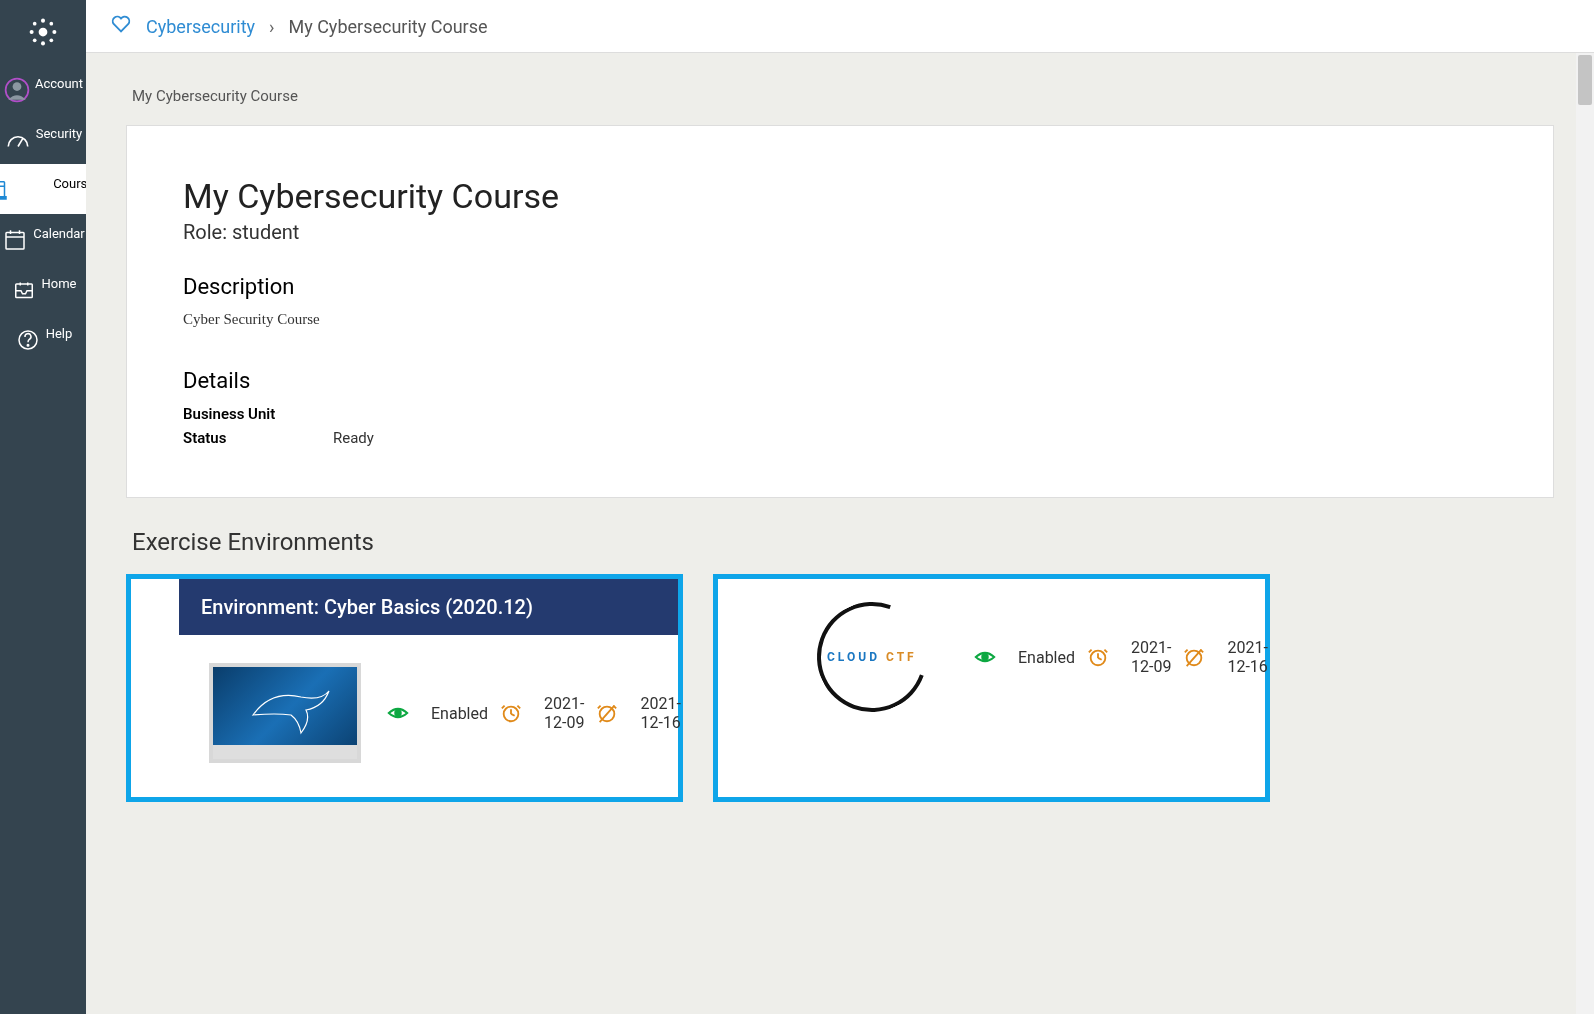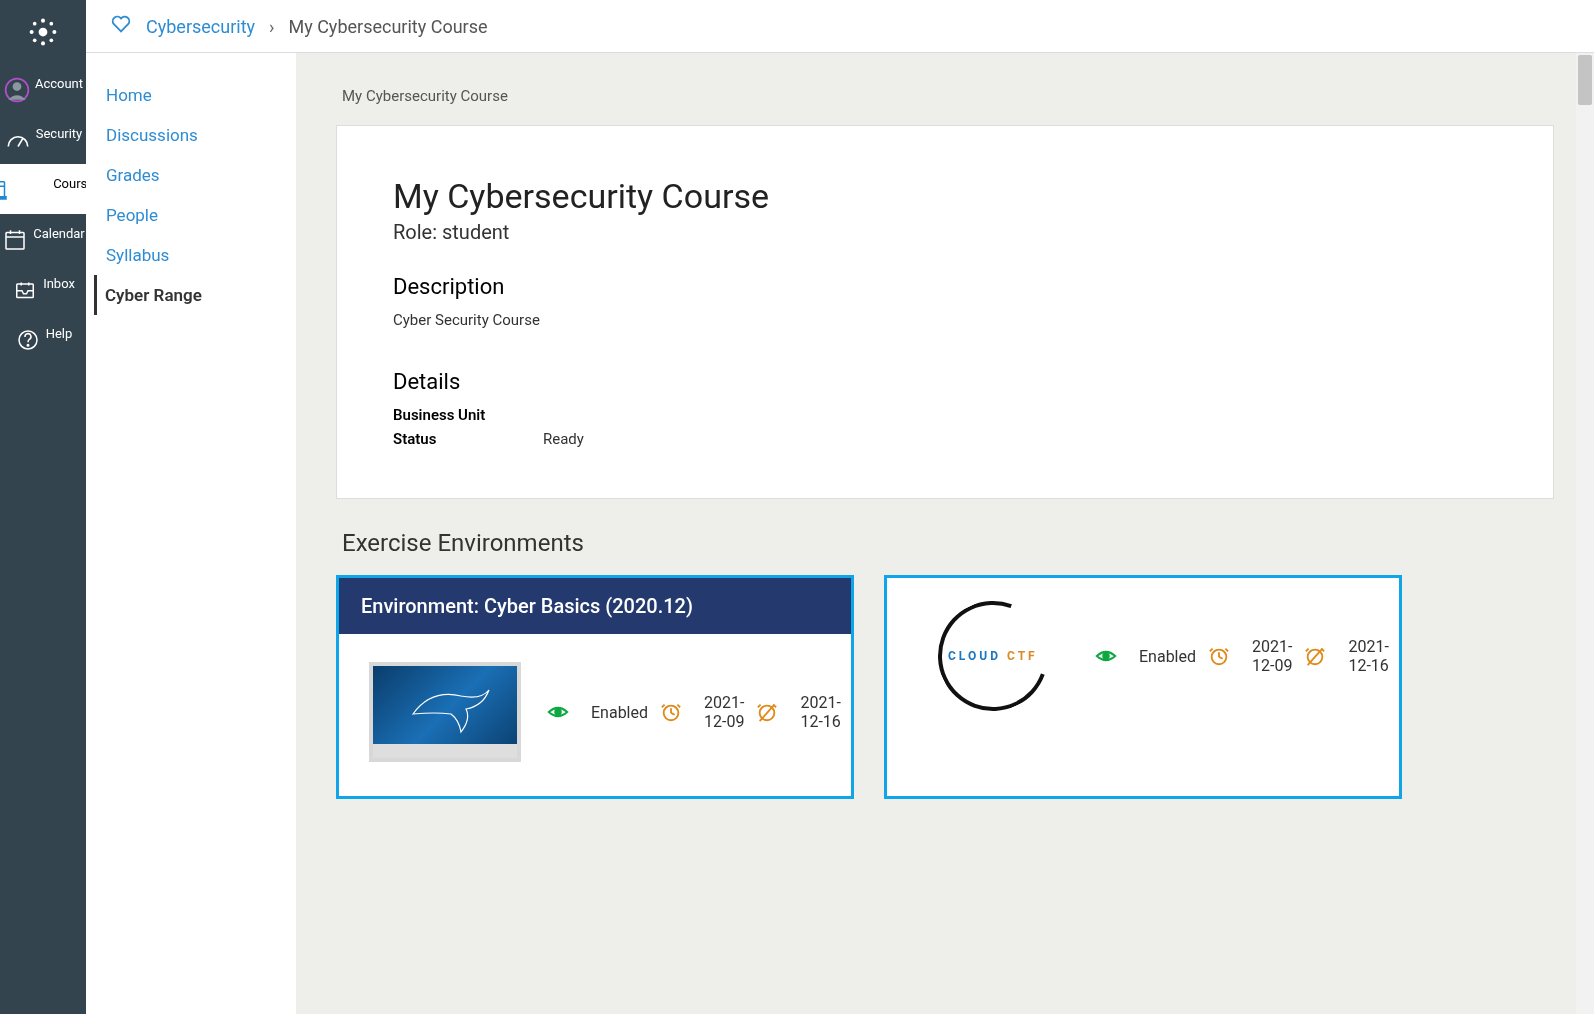--- a/index.html
+++ b/index.html
@@ -91,32 +91,33 @@
 
     .card {
       background: #fff;
       border: 1px solid #ddd;
       padding: 50px 56px 44px;
       margin-bottom: 30px;
     }
     .card h1 { font-size: 34px; font-weight: 400; color: #222; margin-bottom: 4px; }
     .role { font-size: 20px; color: #333; margin-bottom: 30px; }
     .card h2 { font-size: 22px; font-weight: 400; margin-bottom: 12px; }
-    .descval { font-size: 15px; margin-bottom: 40px; color: #333; }
+    .descval { font-size: 15px; margin-bottom: 40px; color: #333; font-family: Liberation Serif, serif; }
     .detail-row { display: flex; font-size: 15px; margin-bottom: 6px; }
     .detail-row .k { width: 150px; font-weight: 600; }
     .detail-row .v { color: #333; }
 
     .section-title { font-size: 24px; color: #333; margin: 8px 0 18px 6px; }
 
     .env-grid { display: flex; gap: 30px; }
     .env-card {
       background: #fff;
-      border: 3px solid #0ea5e9;
-      width: 518px;
+      border: 5px solid #0ea5e9;
+      width: 557px;
+      padding-left: 48px;
     }
     .env-header {
       background: #243a6f;
       color: #fff;
       padding: 16px 22px;
       font-size: 20px;
       font-weight: 500;
     }
     .env-body {
       padding: 28px 30px 34px;
@@ -263,21 +264,21 @@
 
   <div class="rail-item">
     <span class="rail-icon">
       <svg viewBox="0 0 32 32" width="24" height="24" fill="none" stroke="#fff" stroke-width="2">
           <rect x="5" y="8" width="22" height="18" rx="1"></rect>
           <path d="M5 17 h7 l2 4 h4 l2 -4 h7"></path>
           <line x1="11" y1="6" x2="11" y2="10"></line>
           <line x1="21" y1="6" x2="21" y2="10"></line>
         </svg>
     </span>
-    <span class="rail-label">Inbox</span>
+    <span class="rail-label">Home</span>
   </div>
 
   <div class="rail-item">
     <span class="rail-icon">
       <svg viewBox="0 0 32 32" width="24" height="24" fill="none" stroke="#fff" stroke-width="2">
           <circle cx="16" cy="16" r="12"></circle>
           <path d="M12 12 a4 4 0 1 1 6 3 q-2 1 -2 4"></path>
           <circle cx="16" cy="23" r="1" fill="#fff"></circle>
         </svg>
     </span>
@@ -293,28 +294,20 @@
           <path d="M12 20 L4 12 A5 5 0 0 1 12 6 A5 5 0 0 1 20 12 Z"></path>
         </svg>
     </span>
     <span class="bc-link">Cybersecurity</span>
     <span class="bc-sep">›</span>
     <span class="bc-current">My Cybersecurity Course</span>
   </div>
 
   <div class="below">
 
-    <div class="left-nav">
-      <a class="ln-item">Home</a>
-      <a class="ln-item">Discussions</a>
-      <a class="ln-item">Grades</a>
-      <a class="ln-item">People</a>
-      <a class="ln-item">Syllabus</a>
-      <a class="ln-item active">Cyber Range</a>
-    </div>
 
     <div class="content">
       <div class="ctx-title">My Cybersecurity Course</div>
 
       <div class="card">
         <h1>My Cybersecurity Course</h1>
         <div class="role">Role: student</div>
         <h2>Description</h2>
         <div class="descval">Cyber Security Course</div>
         <h2>Details</h2>

